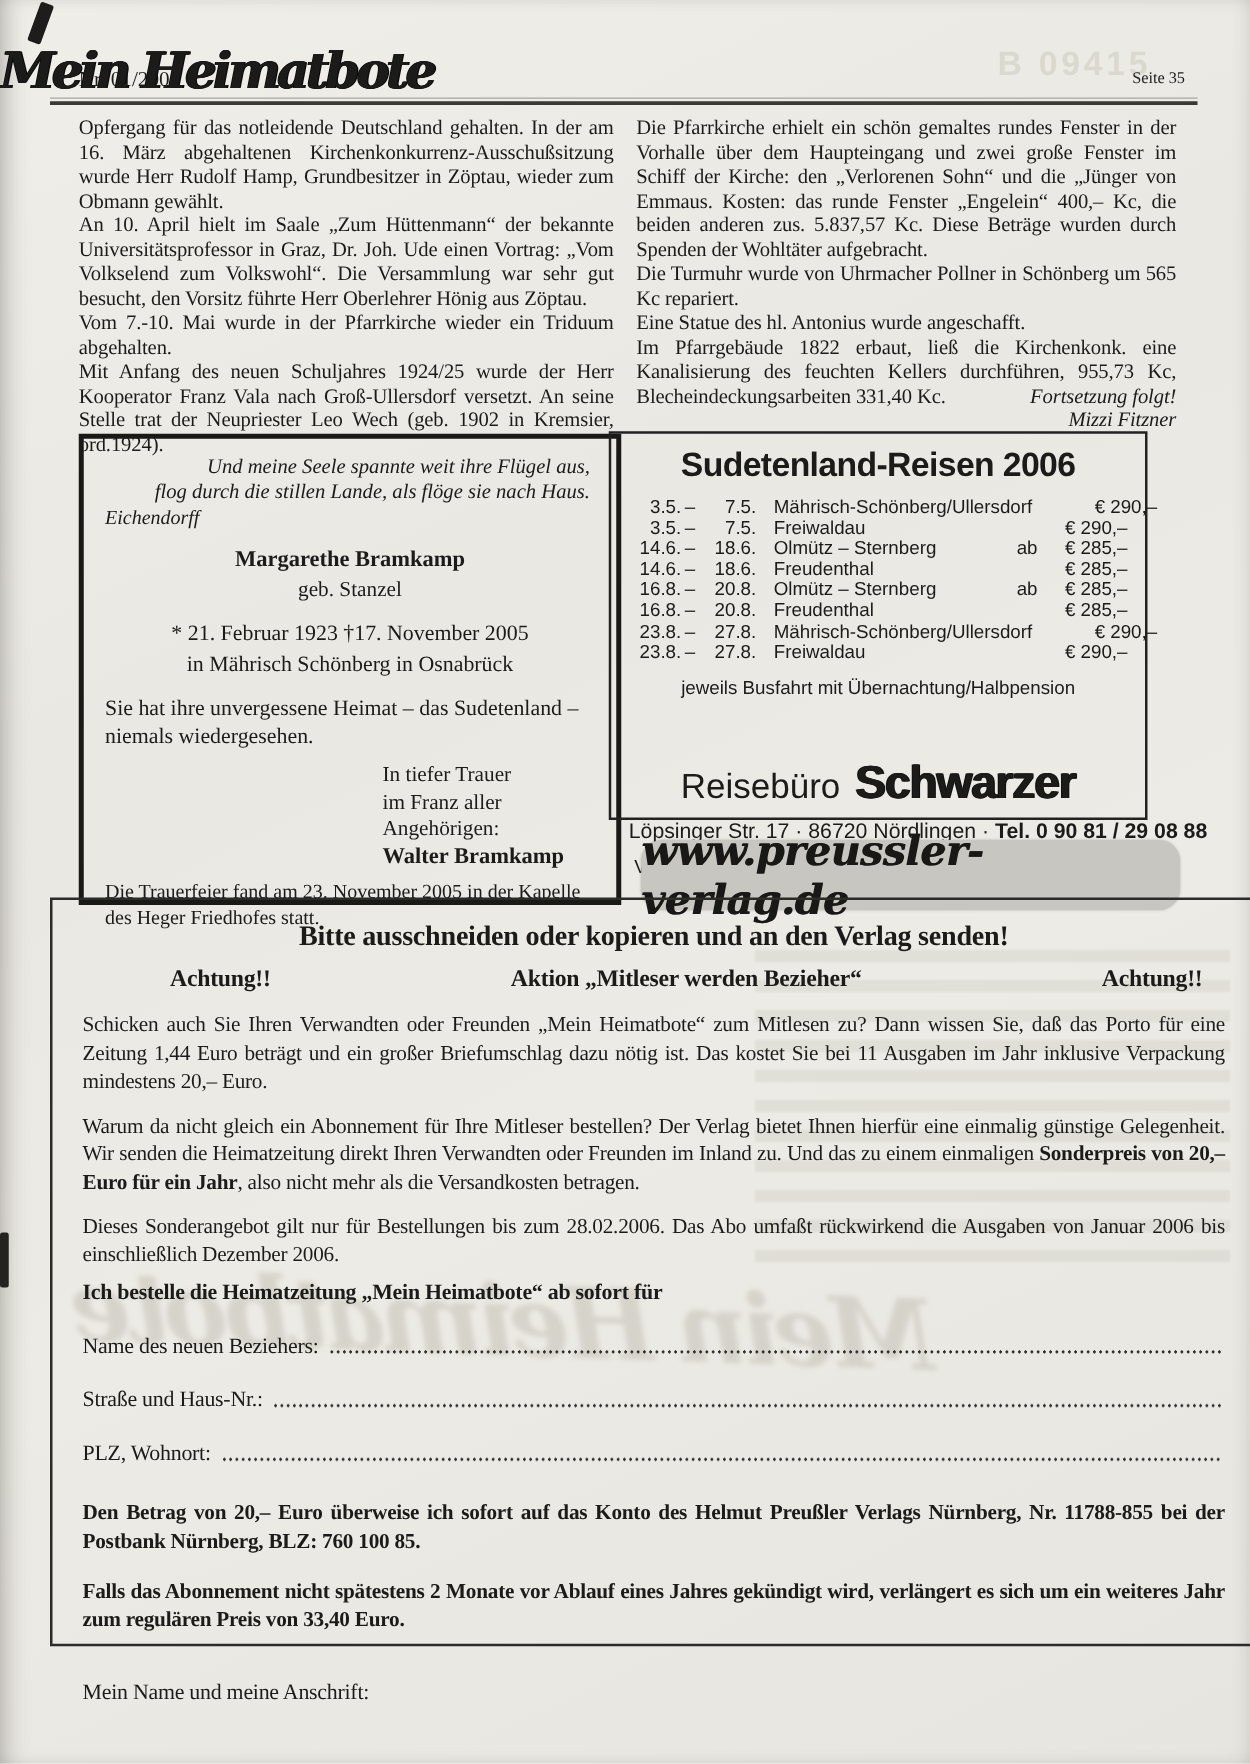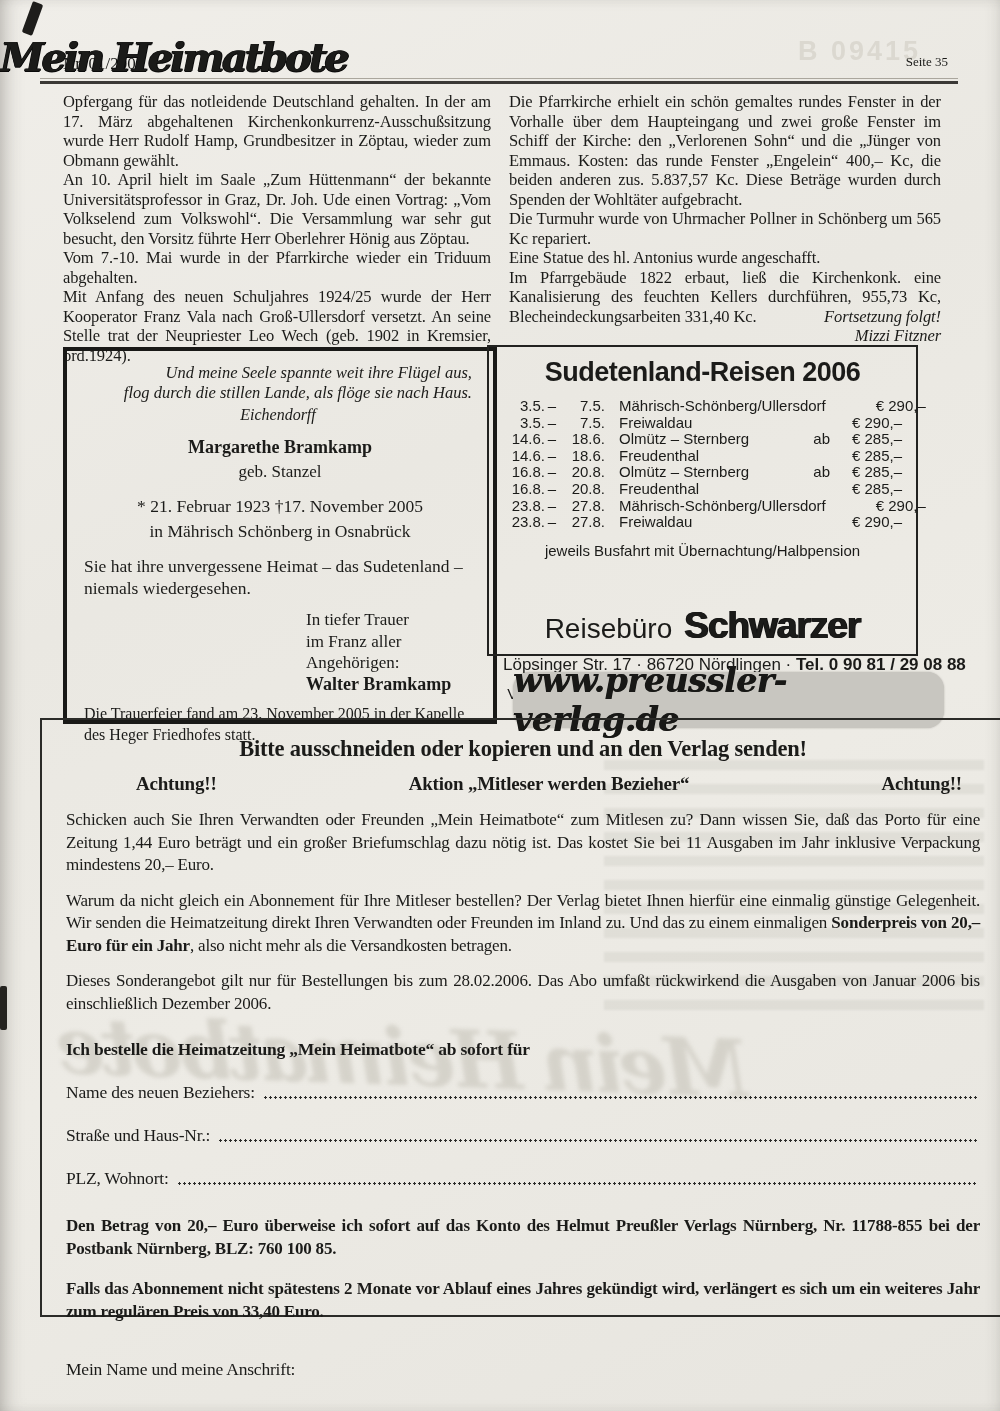--- a/index.html
+++ b/index.html
@@ -36,21 +36,21 @@
   .col-r{width:432px;}
   .cont-line{font-style:italic;text-align:right;margin-top:-19.5px;}
   .author-line{font-style:italic;text-align:right;}
   
   .obit{
     position:absolute;left:63px;top:347px;width:434px;height:377px;
     border:4px solid #191917;box-sizing:border-box;padding:12px 17px 10px 17px;
     font-size:17px;line-height:21px;
   }
   .obit-quote{font-style:italic;text-align:right;font-size:16.5px;line-height:20px;padding-right:4px;}
-  .obit-quote-author{font-style:italic;text-align:center;font-size:16px;padding-right:4px;margin-top:1px;}
+  .obit-quote-author{font-style:italic;text-align:left;font-size:16px;padding-right:4px;margin-top:1px;}
   .obit-intro{margin-top:14px;font-size:17.5px;line-height:22px;}
   .obit-name{margin-top:12px;text-align:center;font-weight:bold;font-size:18px;}
   .obit-maiden{text-align:center;margin-top:3px;font-size:17px;}
   .obit-dates{text-align:center;margin-top:14px;font-size:17.5px;}
   .obit-places{text-align:center;margin-top:4px;font-size:17.5px;}
   .obit-note{margin-top:13px;font-size:17.5px;line-height:22px;}
   .obit-mourn{margin-left:222px;margin-top:10px;font-size:17px;line-height:21.5px;}
   .obit-mourner{font-weight:bold;font-size:18px;}
   .obit-addr{margin-top:14px;font-size:16px;}
   .obit-funeral{margin-top:9px;font-size:16px;line-height:20.5px;width:400px;}
@@ -91,21 +91,21 @@
     position:absolute;left:40px;top:718px;width:966px;height:599px;
     border:2px solid #2b2b28;box-sizing:border-box;padding:14px 24px 10px 24px;
     letter-spacing:-0.2px;
   }
   .form-inner{position:relative;z-index:1;}
   .form-title{text-align:center;font-weight:bold;font-size:22.5px;margin-top:2px;}
   .attention-row{display:flex;justify-content:space-between;align-items:baseline;font-weight:bold;font-size:19px;margin-top:11px;padding-left:70px;padding-right:18px;}
   .form p.body{font-size:17px;line-height:22.5px;text-align:justify;margin:13px 0 0 0;}
   .form p.body.first{margin-top:14px;}
   .bold{font-weight:bold;}
-  .order-line{font-weight:bold;font-size:17.5px;margin-top:24px;}
+  .order-line{font-weight:bold;font-size:17.5px;margin-top:8px;}
   .field-row{display:flex;align-items:flex-end;margin-top:22px;font-size:17.5px;}
   .field-row .lbl{white-space:nowrap;}
   .dotline{
     flex:1;height:3px;margin:0 2px 4px 8px;
     background-image:radial-gradient(circle,#2b2b29 1.1px,transparent 1.35px);
     background-size:5px 3px;background-position:0 50%;background-repeat:repeat-x;
   }
   .pay{font-weight:bold;font-size:17px;line-height:23px;margin-top:25px;text-align:justify;}
   .pay2{font-weight:bold;font-size:17px;line-height:23px;margin-top:2px;text-align:justify;}
   .name-row{margin-top:36px;}
@@ -130,21 +130,21 @@
 
   <div class="ghost-code">B 09415</div>
   <div class="hdr-issue">Nr. 01/2006</div>
   <div class="masthead">Mein Heimatbote</div>
   <div class="hdr-page">Seite 35</div>
   <div class="rule-light"></div>
   <div class="rule-dark"></div>
 
   <div class="cols">
     <div class="col col-l">
-      <p>Opfergang für das notleidende Deutschland gehalten. In der am 17. März abgehaltenen Kirchenkonkurrenz-Ausschußsitzung wurde Herr Rudolf Hamp, Grundbesitzer in Zöptau, wieder zum Obmann gewählt.</p>
+      <p>Opfergang für das notleidende Deutschland gehalten. In der am 16. März abgehaltenen Kirchenkonkurrenz-Ausschußsitzung wurde Herr Rudolf Hamp, Grundbesitzer in Zöptau, wieder zum Obmann gewählt.</p>
       <p>An 10. April hielt im Saale „Zum Hüttenmann“ der bekannte Universitätsprofessor in Graz, Dr. Joh. Ude einen Vortrag: „Vom Volkselend zum Volkswohl“. Die Versammlung war sehr gut besucht, den Vorsitz führte Herr Oberlehrer Hönig aus Zöptau.</p>
       <p>Vom 7.-10. Mai wurde in der Pfarrkirche wieder ein Triduum abgehalten.</p>
       <p>Mit Anfang des neuen Schuljahres 1924/25 wurde der Herr Kooperator Franz Vala nach Groß-Ullersdorf versetzt. An seine Stelle trat der Neupriester Leo Wech (geb. 1902 in Kremsier, ord.1924).</p>
     </div>
     <div class="col col-r">
       <p>Die Pfarrkirche erhielt ein schön gemaltes rundes Fenster in der Vorhalle über dem Haupteingang und zwei große Fenster im Schiff der Kirche: den „Verlorenen Sohn“ und die „Jünger von Emmaus. Kosten: das runde Fenster „Engelein“ 400,– Kc, die beiden anderen zus. 5.837,57 Kc. Diese Beträge wurden durch Spenden der Wohltäter aufgebracht.</p>
       <p>Die Turmuhr wurde von Uhrmacher Pollner in Schönberg um 565 Kc repariert.</p>
       <p>Eine Statue des hl. Antonius wurde angeschafft.</p>
       <p>Im Pfarrgebäude 1822 erbaut, ließ die Kirchenkonk. eine Kanalisierung des feuchten Kellers durchführen, 955,73 Kc, Blecheindeckungsarbeiten 331,40 Kc.</p>
       <div class="cont-line">Fortsetzung folgt!</div>

